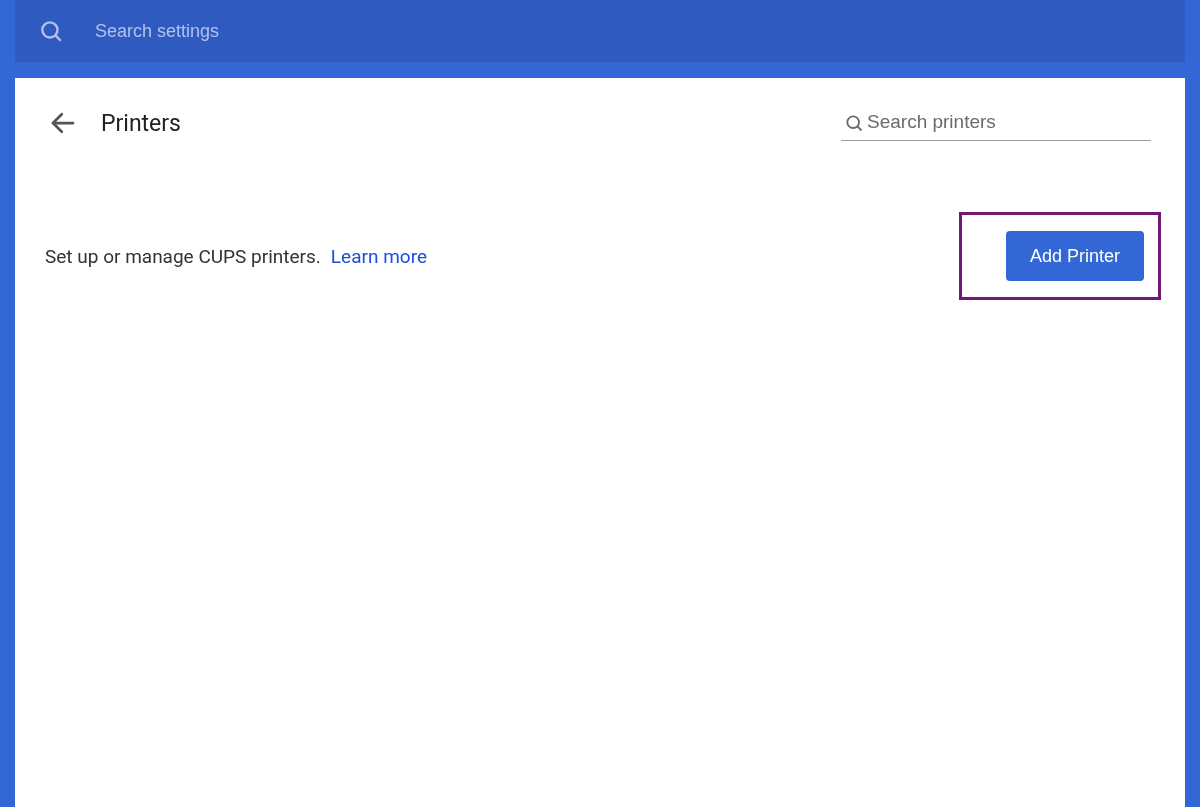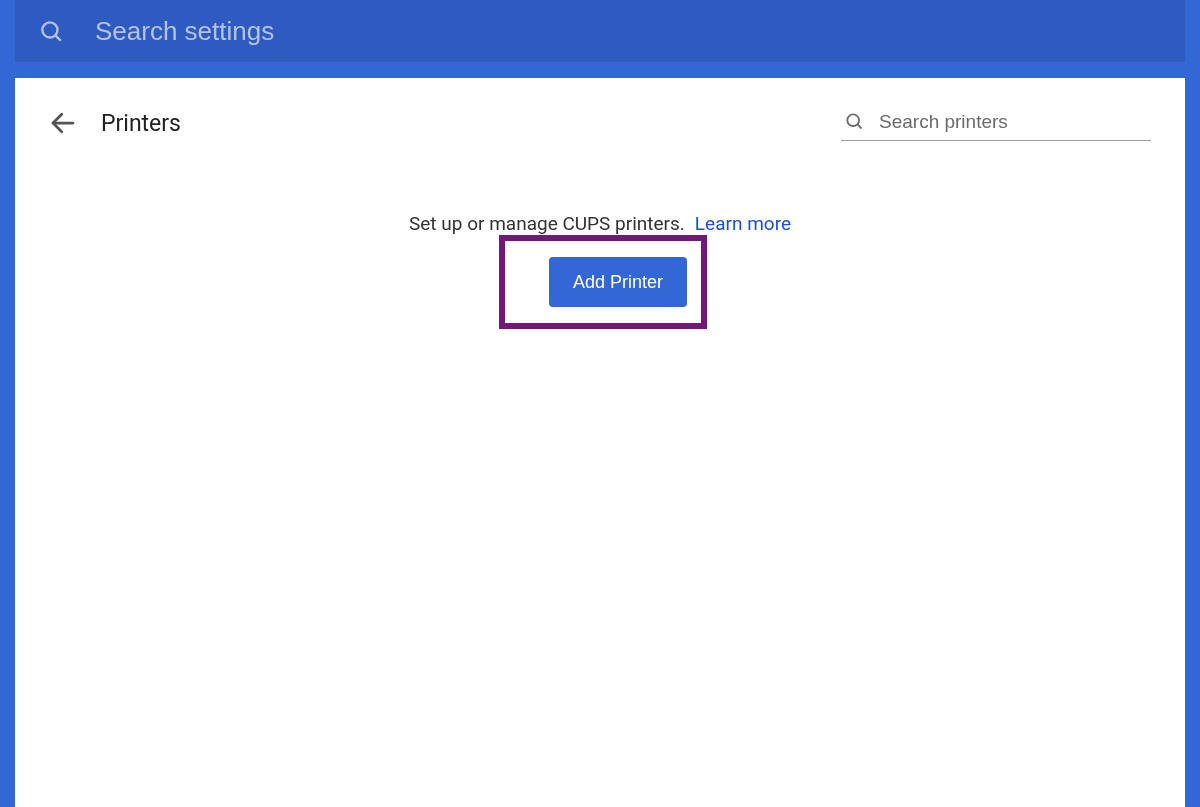--- a/index.html
+++ b/index.html
@@ -36,21 +36,21 @@
     color: #b3c1eb;
     display: flex;
     align-items: center;
     justify-content: center;
   }
   .topbar input {
     margin-left: 28px;
     background: transparent;
     border: none;
     outline: none;
-    font-size: 26px;
+    font-size: 18px;
     color: #e8edfa;
     width: 500px;
   }
   .topbar input::placeholder {
     color: #b3c1eb;
     opacity: 1;
   }
   
   .bluestrip {
     position: absolute;
@@ -86,22 +86,22 @@
   .page-title {
     margin-left: 18px;
     font-size: 23px;
     color: #222;
     font-weight: 400;
     flex: 0 0 auto;
   }
   .header-spacer { flex: 1 1 auto; }
   .printer-search {
     display: flex;
-    align-items: flex-start;
-    gap: 12px;
+    align-items: flex-end;
+    gap: 0;
     border-bottom: 1px solid #9e9e9e;
     padding: 4px 2px 6px 2px;
     width: 310px;
     margin-right: 6px;
   }
   .printer-search .icon-search {
     width: 22px;
     height: 22px;
     color: #6b6b6b;
     display: flex;
@@ -119,36 +119,35 @@
   .printer-search input::placeholder {
     color: #6b6b6b;
     opacity: 1;
   }
   
   .body-row {
     display: flex;
     align-items: center;
     padding: 44px 30px 0 30px;
     justify-content: space-between;
-    flex-direction: column;
   }
   .body-text {
     font-size: 19px;
     color: #333;
     display: flex;
     align-items: baseline;
     gap: 10px;
   }
   .learn-link {
     color: #1d4ed8;
     text-decoration: none;
     cursor: pointer;
   }
   .addprinter-wrap {
-    border: 6px solid #701a75;
+    border: 3px solid #701a75;
     padding: 16px 14px 16px 44px;
     margin-right: -6px;
   }
   .addprinter-btn {
     background: #3367d6;
     color: #ffffff;
     border: none;
     border-radius: 4px;
     height: 50px;
     padding: 0 24px;

